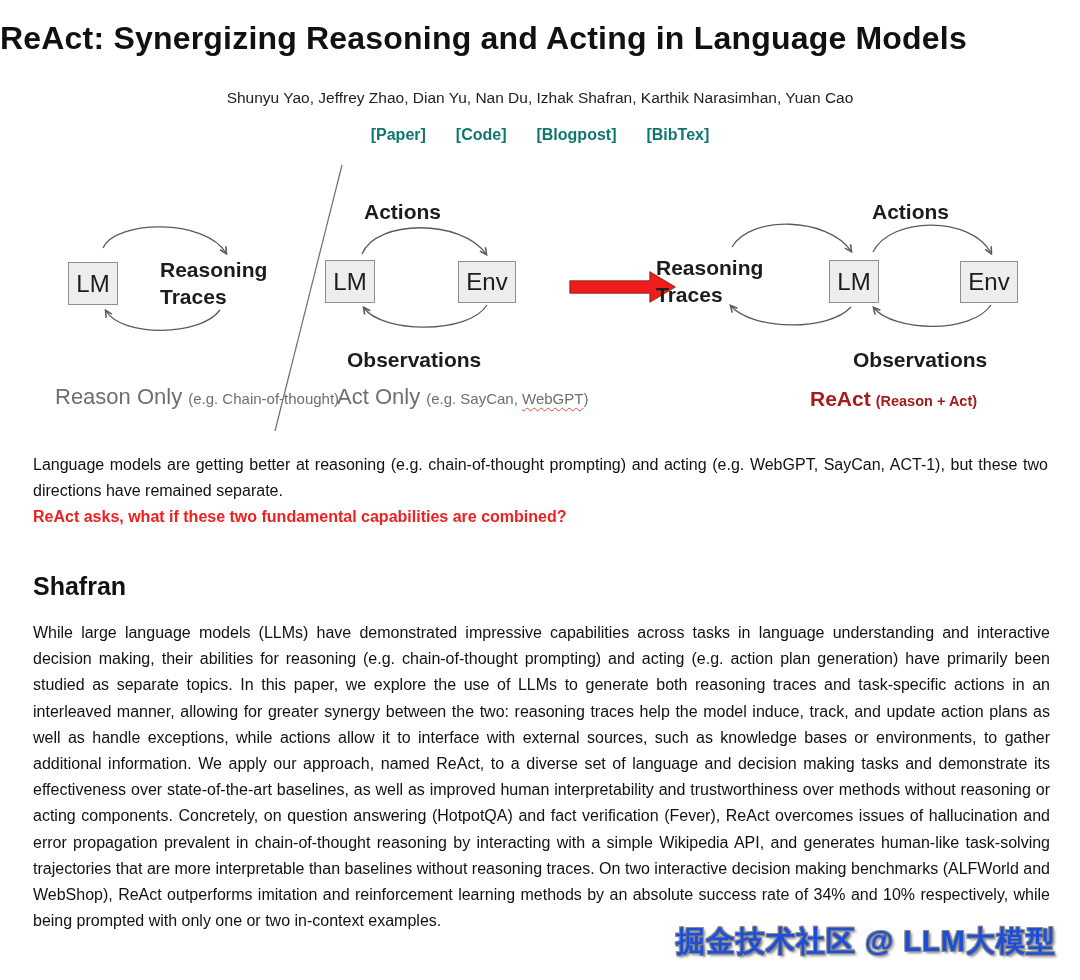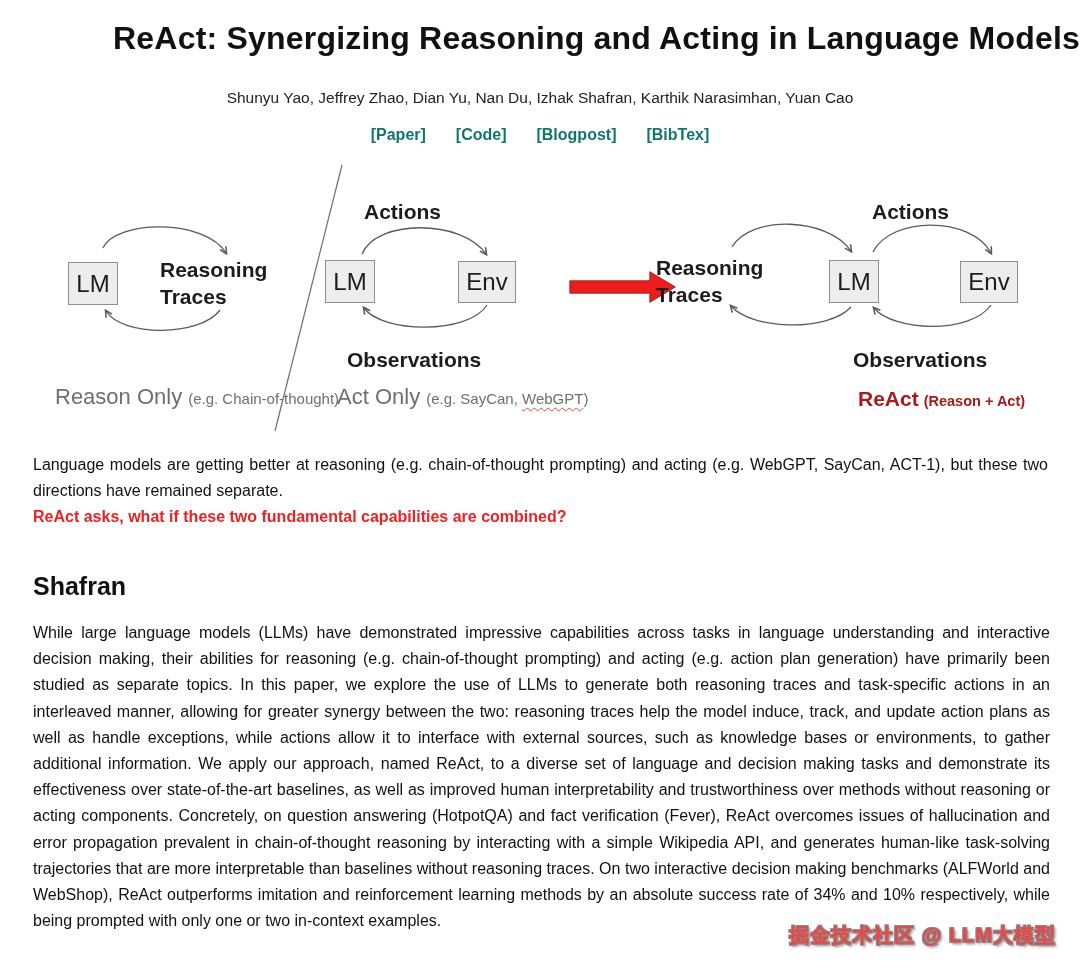--- a/index.html
+++ b/index.html
@@ -9,21 +9,21 @@
     position: relative;
     width: 1080px;
     height: 980px;
     background: #ffffff;
     overflow: hidden;
   }
 
   
   .title {
     position: absolute; top: 20px; left: 0; right: 0;
-    text-align: right;
+    text-align: left;
     font-size: 32px; font-weight: 700; color: #111;
     letter-spacing: 0.2px;
   }
   .authors {
     position: absolute; top: 89px; left: 0; right: 0;
     text-align: center;
     font-size: 15.5px; color: #222;
   }
   .links-row {
     position: absolute; top: 126px; left: 0; right: 0;
@@ -83,22 +83,22 @@
   }
   .abstract-body {
     position: absolute; top: 620px; left: 33px; right: 30px;
     font-size: 16px; line-height: 26.2px; color: #111;
     text-align: justify;
   }
 
   
   .watermark {
     position: absolute; top: 922px; right: 24px;
-    font-size: 20px; font-weight: 700; letter-spacing: 1px;
-    color: #ef4444;
+    font-size: 29px; font-weight: 700; letter-spacing: 1px;
+    color: #1d4ed8;
     text-shadow:
       -1px -1px 0 #8a8a8a, 1px -1px 0 #8a8a8a,
       -1px  1px 0 #8a8a8a, 1px  1px 0 #8a8a8a,
        2px  2px 3px #777777;
     white-space: nowrap;
   }
 </style>
 </head>
 <body>
 
@@ -158,21 +158,21 @@
     </div>
 
     <div class="dlabel" style="left:656px; top:94px; width:140px;">
       <div>Reasoning</div>
       <div>Traces</div>
     </div>
     <div class="dlabel" style="left:872px; top:38px; width:120px;">Actions</div>
     <div class="nodebox" style="left:829px; top:100px; width:50px; height:43px;">LM</div>
     <div class="nodebox" style="left:960px; top:101px; width:58px; height:42px;">Env</div>
     <div class="dlabel" style="left:853px; top:186px; width:160px;">Observations</div>
-    <div class="caption react" style="left:858px; top:227px;">
+    <div class="caption react" style="left:810px; top:227px;">
       <span class="cap-main">ReAct</span><span class="cap-sub">(Reason + Act)</span>
     </div>
   </div>
 
   <div class="intro-block">
     <p class="intro-text">Language models are getting better at reasoning (e.g. chain-of-thought prompting) and acting (e.g. WebGPT, SayCan, ACT-1), but these two directions have remained separate.</p>
     <p class="react-question">ReAct asks, what if these two fundamental capabilities are combined?</p>
   </div>
 
   <h2 class="abstract-heading">Shafran</h2>

